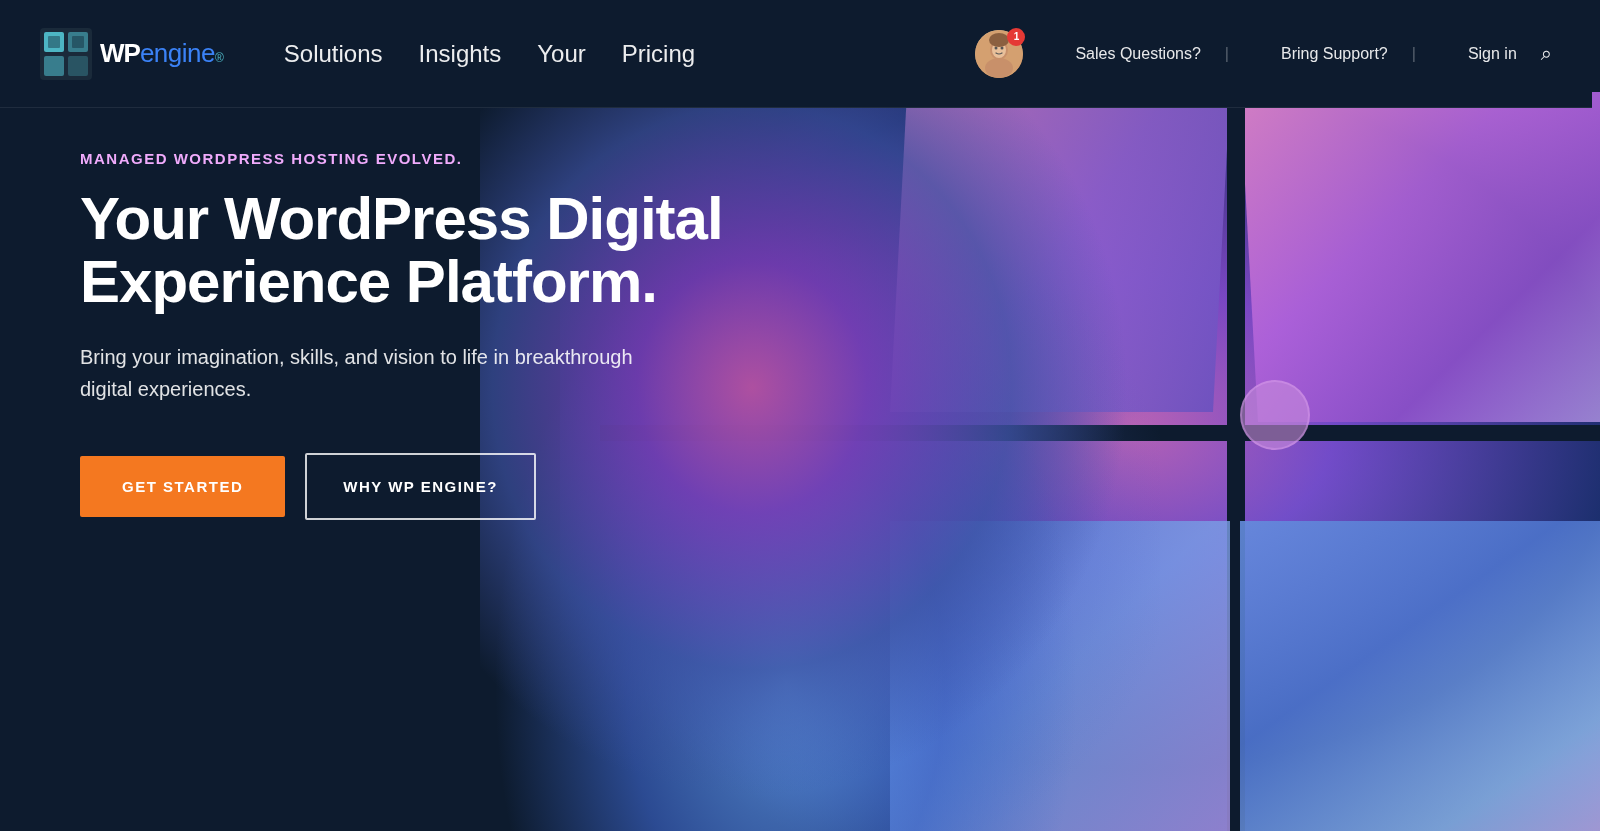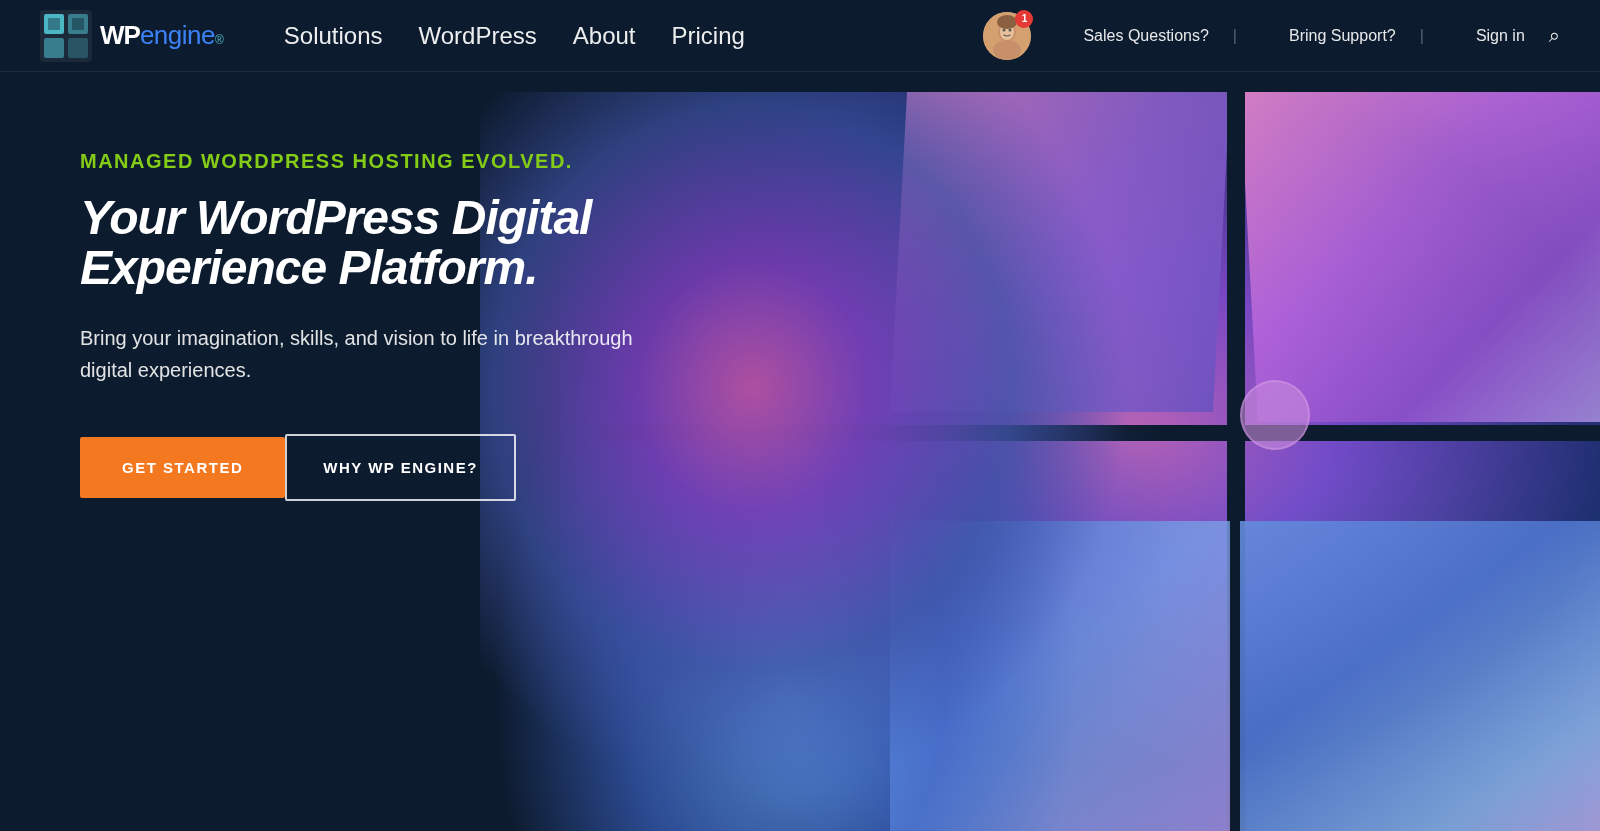--- a/index.html
+++ b/index.html
@@ -1,22 +1,22 @@
 <!DOCTYPE html>
 <html><head>
   <meta charset="utf-8">
   <style>
     * { margin: 0; padding: 0; box-sizing: border-box; }
     body { width: 1600px; height: 831px; overflow: hidden; font-family: 'Arial', sans-serif; background: #0d1b2e; }
 
     
     .navbar {
       position: fixed;
-      top: 0; left: 0; right: 0;
-      height: 72px;
+      top: 0; left: 0; right: 8px;
+      height: 108px;
       background: #0d1b2e;
       display: flex;
       align-items: center;
       padding: 0 40px;
       z-index: 100;
       border-bottom: 1px solid rgba(255,255,255,0.08);
     }
     .logo-area {
       display: flex;
       align-items: center;
@@ -214,46 +214,46 @@
 
     
     .hero-content {
       position: absolute;
       left: 80px;
       top: 150px;
       max-width: 680px;
       z-index: 10;
     }
     .hero-subtitle {
-      color: #84cc16;
-      font-size: 20px;
+      color: #f0abfc;
+      font-size: 15px;
       font-weight: 700;
       letter-spacing: 1.5px;
       text-transform: uppercase;
       margin-bottom: 20px;
     }
     .hero-title {
       color: #ffffff;
-      font-size: 48px;
+      font-size: 60px;
       font-weight: 900;
       line-height: 1.05;
       letter-spacing: -1px;
       margin-bottom: 28px;
-      font-style: italic;
     }
     .hero-description {
       color: rgba(255,255,255,0.88);
       font-size: 20px;
       font-weight: 400;
       line-height: 1.6;
       margin-bottom: 48px;
       max-width: 560px;
     }
     .hero-buttons {
       display: flex;
+      gap: 20px;
       align-items: center;
     }
     .btn-get-started {
       background: #f47820;
       color: #fff;
       font-size: 15px;
       font-weight: 700;
       letter-spacing: 1.5px;
       text-transform: uppercase;
       padding: 22px 42px;
@@ -299,22 +299,22 @@
     </svg>
     <div class="logo-text">
       <span class="logo-wp">WP</span>
         <span class="logo-engine">engine</span>
         <span class="logo-reg">®</span>
     </div>
   </div>
 
   <div class="nav-links">
     <a class="nav-link">Solutions</a>
-    <a class="nav-link">WordPress</a>
-    <a class="nav-link">About</a>
+    <a class="nav-link">Insights</a>
+    <a class="nav-link">Your</a>
     <a class="nav-link">Pricing</a>
   </div>
 
   <div class="nav-right">
     <div class="avatar-container">
       <div class="avatar-svg">
         <svg viewBox="0 0 48 48" xmlns="http://www.w3.org/2000/svg">
           <rect width="48" height="48" rx="24" fill="#d4a070"></rect>
           <ellipse cx="24" cy="20" rx="9" ry="10" fill="#c8906a"></ellipse>
           <ellipse cx="24" cy="20" rx="7" ry="8" fill="#e8c09a"></ellipse>

